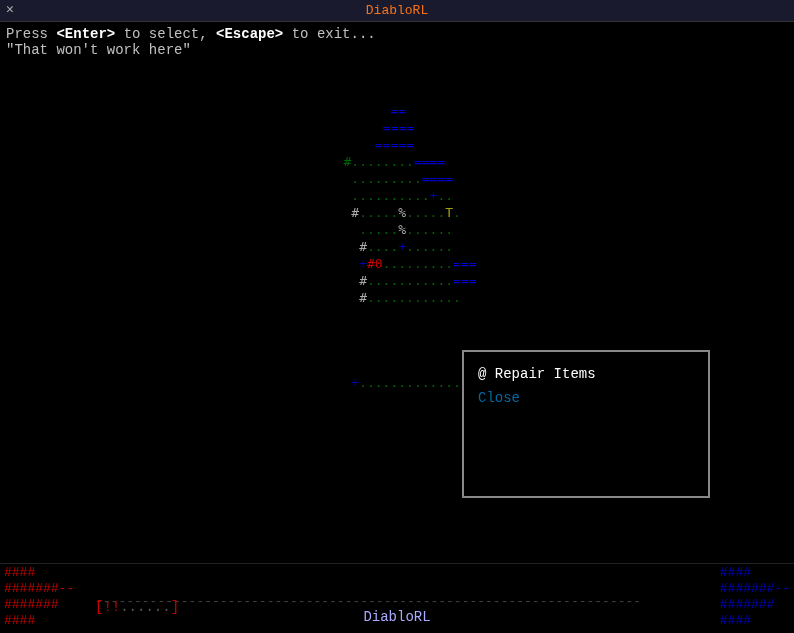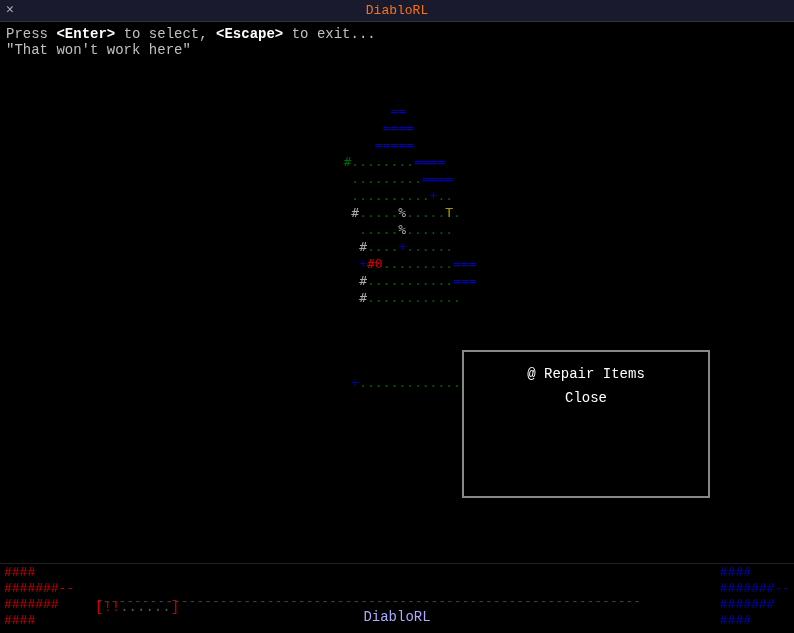--- a/index.html
+++ b/index.html
@@ -94,33 +94,32 @@
     
     #popup-menu {
       position: absolute;
       top: 248px;
       left: 462px;
       width: 248px;
       height: 148px;
       background: #000;
       border: 2px solid #888;
       padding: 10px 14px;
-      text-align: center;
     }
     .popup-item {
       display: block;
       font-size: 14px;
       line-height: 24px;
       cursor: pointer;
     }
     .popup-item.selected {
       color: #ffffff;
     }
     .popup-item.normal {
-      color: #ffffff;
+      color: #0369a1;
     }
 
     
     #status-bar {
       position: absolute;
       bottom: 0;
       left: 0;
       width: 794px;
       height: 70px;
       background: #000;

